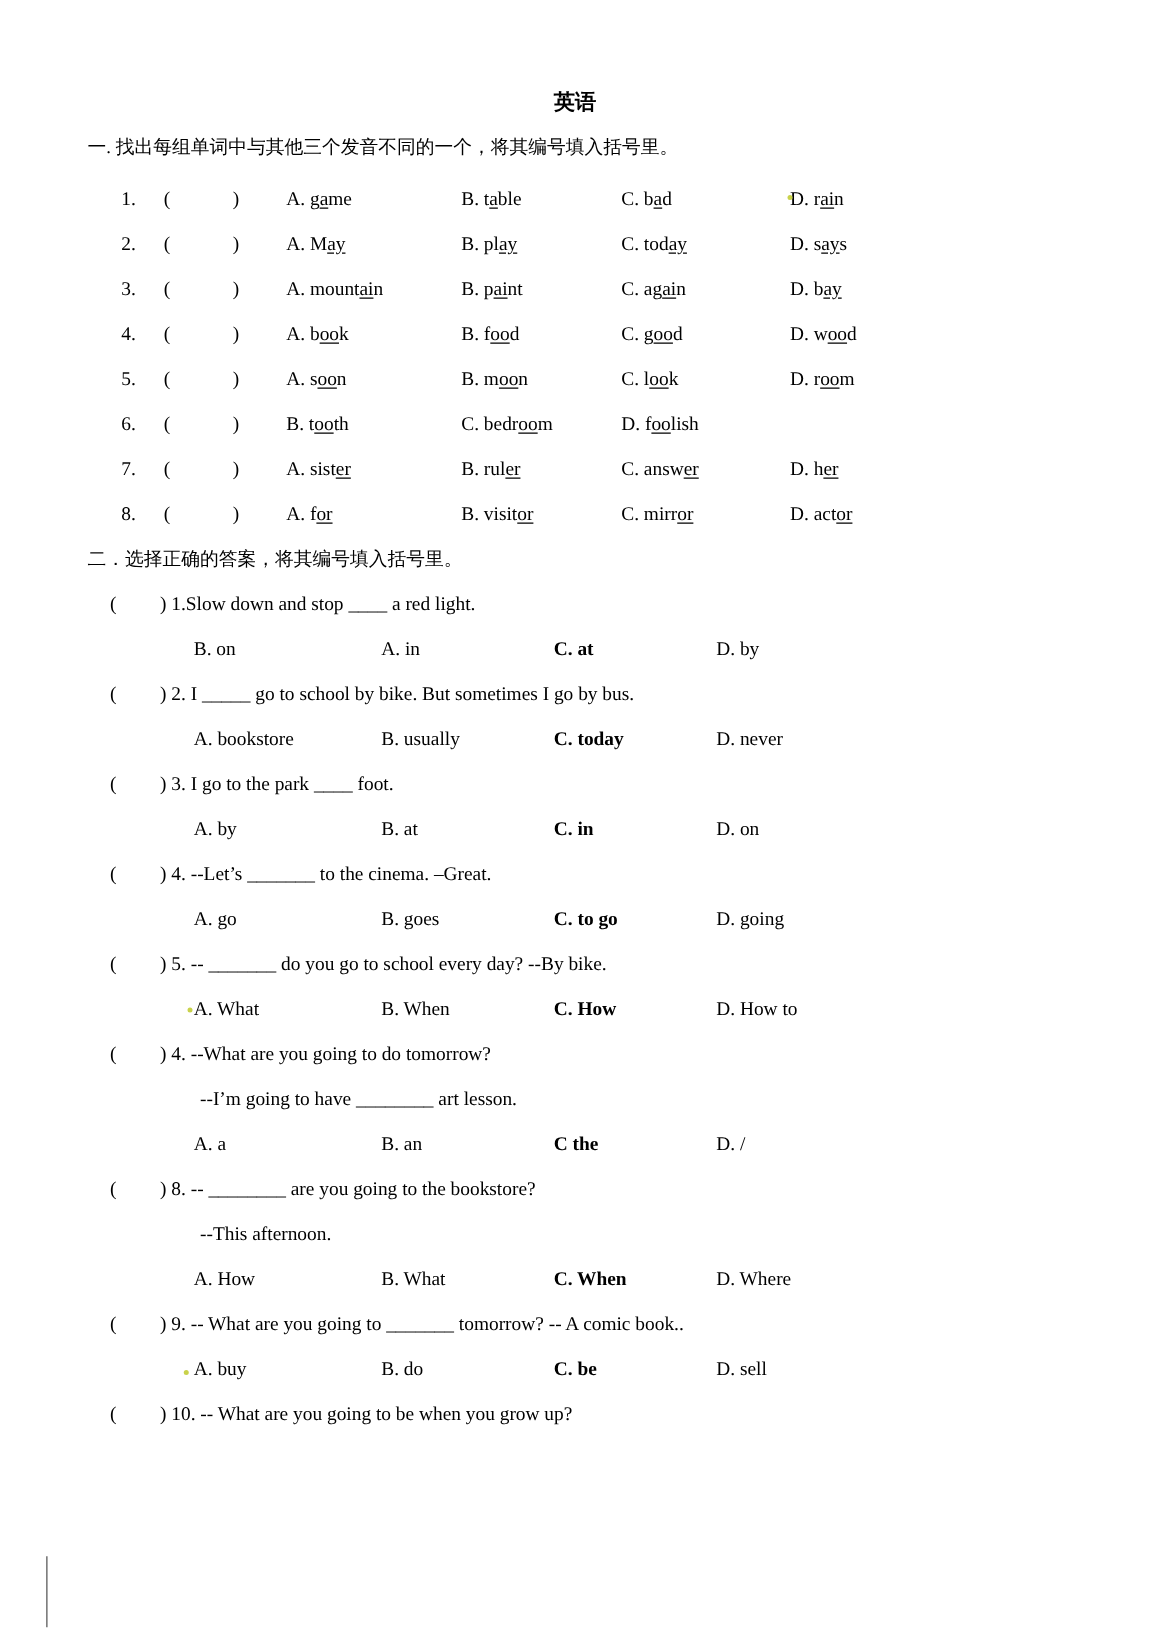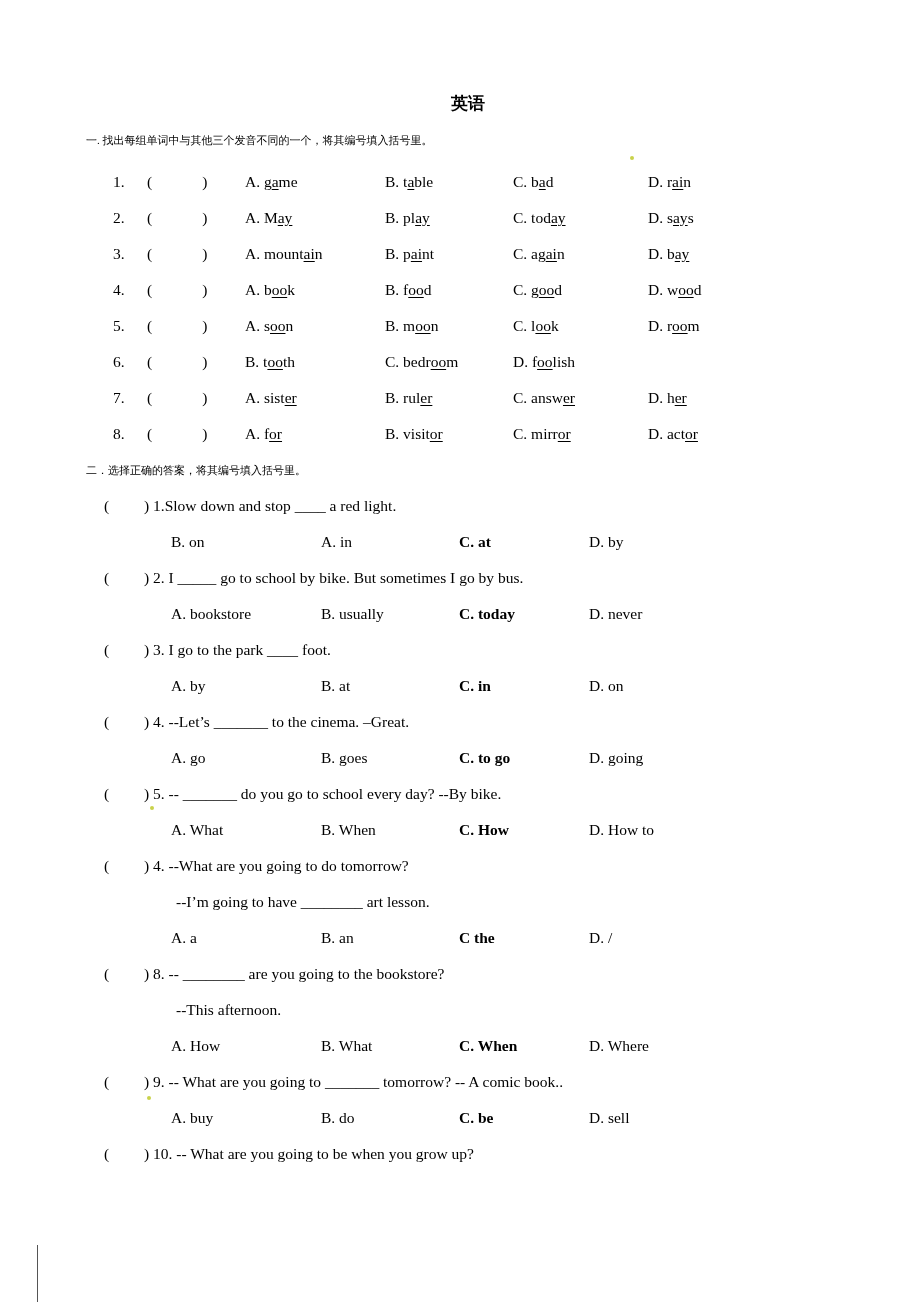--- a/index.html
+++ b/index.html
@@ -2,26 +2,26 @@
 <html><head>
 <meta charset="utf-8">
 <style>
   * { margin:0; padding:0; box-sizing:border-box; }
   html,body { background:#ffffff; }
   body {
     width:920px; height:1302px; position:relative; overflow:hidden;
     font-family:"Liberation Serif","DejaVu Serif",serif;
     color:#000; font-size:15.5px;
   }
-  .page { padding-top:86px;margin-left:16px; }
+  .page { padding-top:64px; }
   .title {
     text-align:center; font-weight:bold; font-size:17px;
     height:36px; line-height:36px;
   }
-  .s-heading { margin-left:70px; height:36px; line-height:36px; font-size:11px; }
+  .s-heading { margin-left:70px; height:36px; line-height:36px; font-size:15px; }
   
   #s1-rows { margin-top:6px; }
   .s1-row { margin-left:97px; height:36px; line-height:36px; display:flex; align-items:baseline; }
   .s1-num { width:34px; display:inline-block; }
   .s1-paren { width:98px; display:inline-block; }
   .s1-paren .gap { display:inline-block; width:50px; }
   .s1-opt:nth-of-type(3) { width:140px; }
   .s1-opt:nth-of-type(4) { width:128px; }
   .s1-opt:nth-of-type(5) { width:135px; }
   .s1-opt u { text-decoration:underline; text-underline-offset:2px; }

